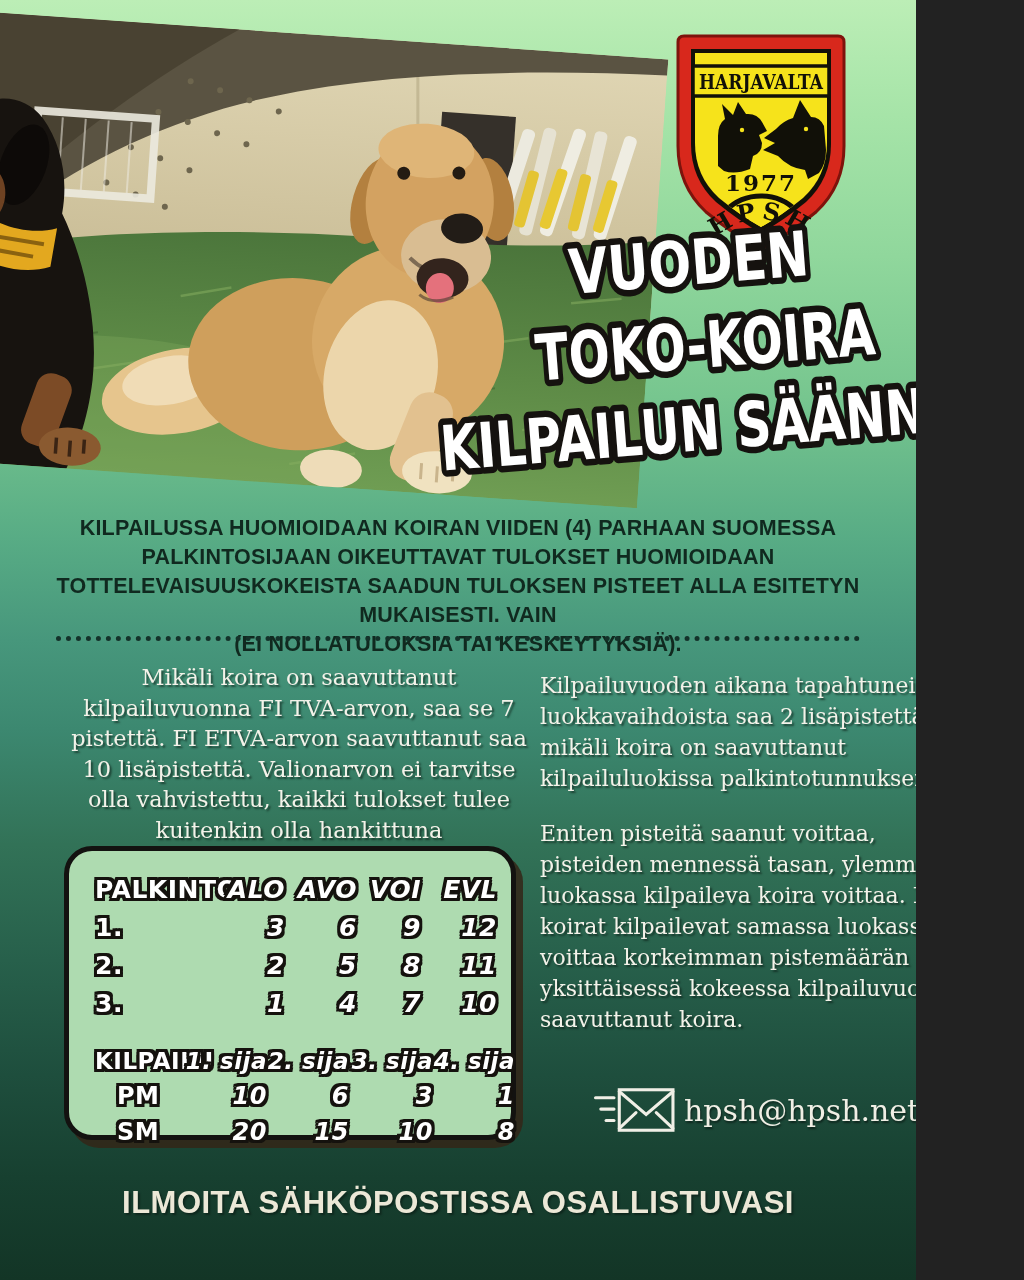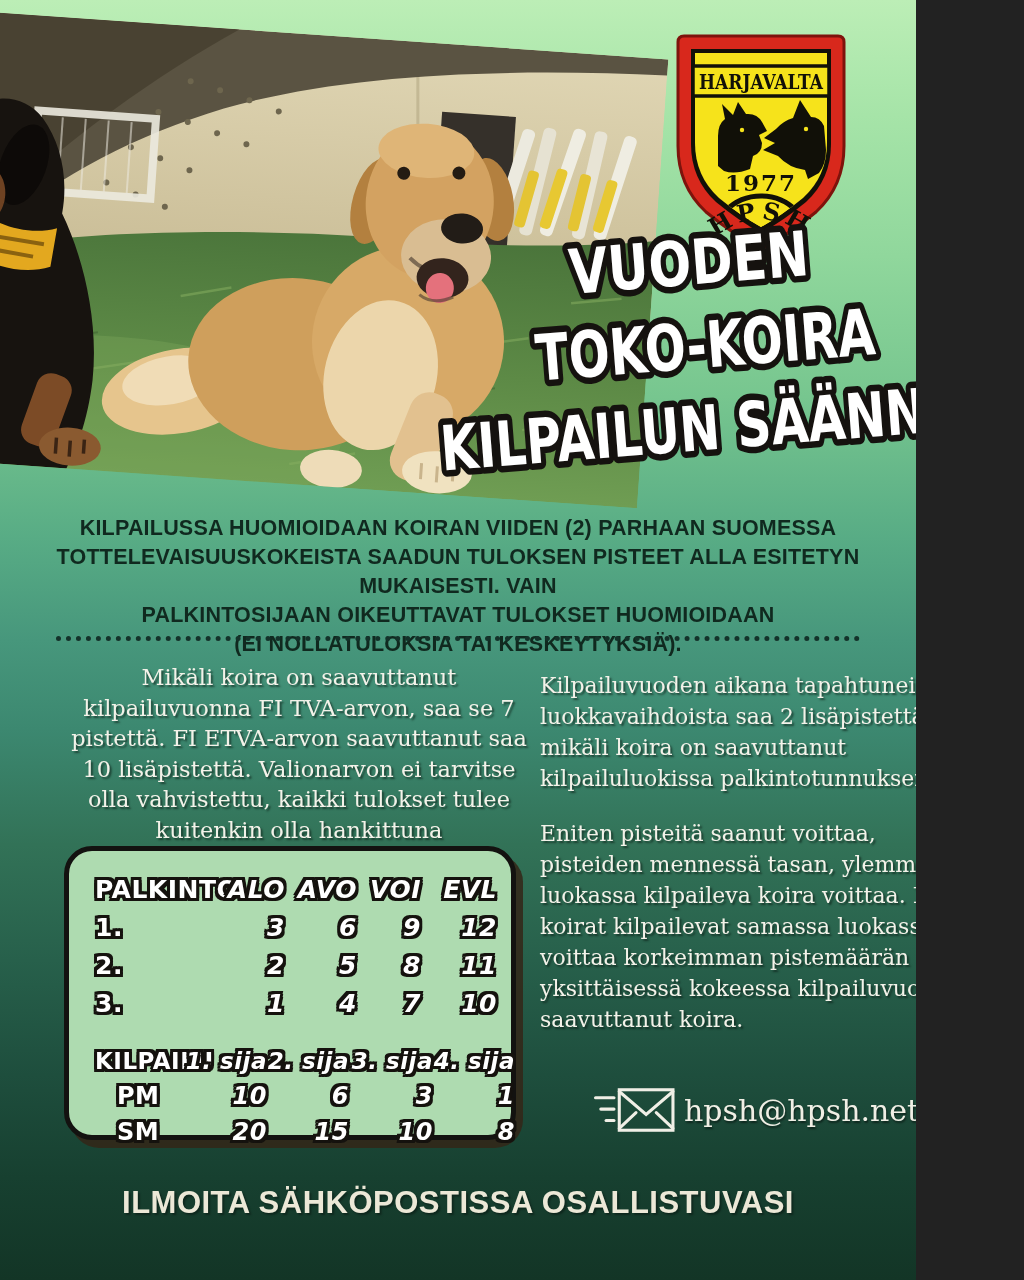--- a/index.html
+++ b/index.html
@@ -244,23 +244,23 @@
 
   <svg class="title-svg">
     <g transform="rotate(-4.5 315 175)">
       <text class="title-line" x="192" y="92" font-size="62" stroke-width="13" textLength="240" lengthAdjust="spacingAndGlyphs">VUODEN</text>
       <text class="title-line" x="152" y="176" font-size="64" stroke-width="13" textLength="340" lengthAdjust="spacingAndGlyphs">TOKO-KOIRA</text>
       <text class="title-line" x="50" y="258" font-size="62" stroke-width="13" textLength="560" lengthAdjust="spacingAndGlyphs">KILPAILUN SÄÄNNÖT</text>
     </g>
   </svg>
 
   <div class="intro">
-    <div>KILPAILUSSA HUOMIOIDAAN KOIRAN VIIDEN (2) PARHAAN SUOMESSA</div>
+    <div>KILPAILUSSA HUOMIOIDAAN KOIRAN VIIDEN (4) PARHAAN SUOMESSA</div>
+    <div>PALKINTOSIJAAN OIKEUTTAVAT TULOKSET HUOMIOIDAAN</div>
     <div>TOTTELEVAISUUSKOKEISTA SAADUN TULOKSEN PISTEET ALLA ESITETYN MUKAISESTI. VAIN</div>
-    <div>PALKINTOSIJAAN OIKEUTTAVAT TULOKSET HUOMIOIDAAN</div>
     <div>(EI NOLLATULOKSIA TAI KESKEYTYKSIÄ).</div>
   </div>
 
   <div class="divider"></div>
 
   <div class="col-left body-text">
     <p>Mikäli koira on saavuttanut kilpailuvuonna FI TVA-arvon, saa se 7 pistettä. FI ETVA-arvon saavuttanut saa 10 lisäpistettä. Valionarvon ei tarvitse olla vahvistettu, kaikki tulokset tulee kuitenkin olla hankittuna</p>
   </div>
   <div class="col-right body-text">
     <p>Kilpailuvuoden aikana tapahtuneista luokkavaihdoista saa 2 lisäpistettä, mikäli koira on saavuttanut kilpailuluokissa palkintotunnuksen.</p>

